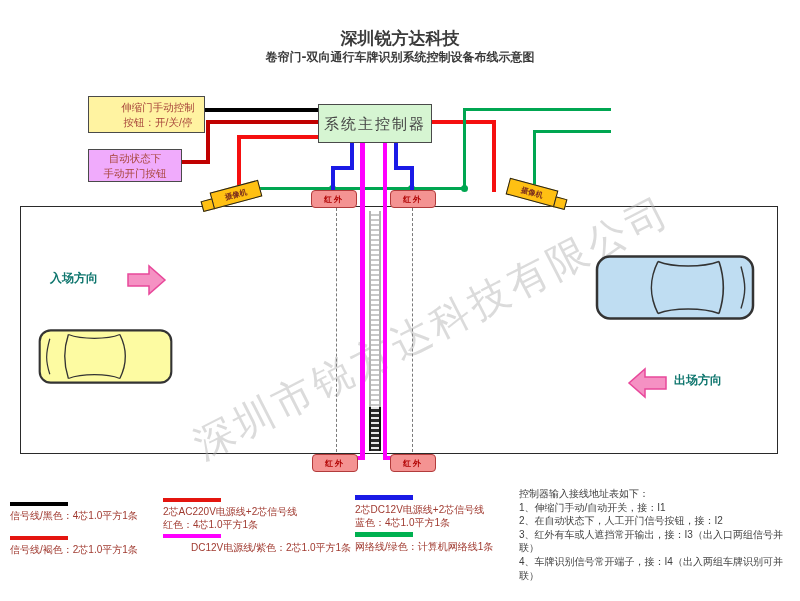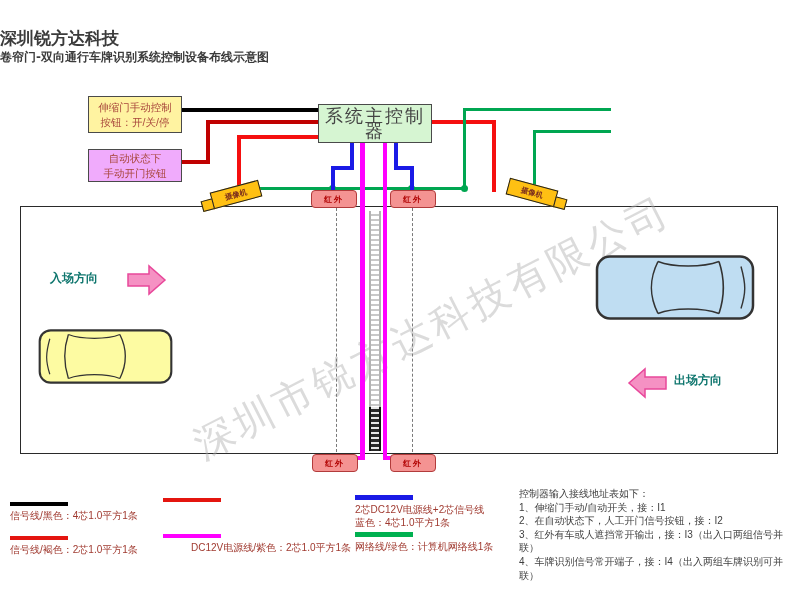--- a/index.html
+++ b/index.html
@@ -1,30 +1,30 @@
 <!DOCTYPE html>
 <html><head>
 <meta charset="utf-8">
 <style>
   html,body{margin:0;padding:0;}
   body{font-family:"Liberation Sans",sans-serif;background:#fff;}
   #page{position:relative;width:800px;height:601px;background:#fff;overflow:hidden;}
   .abs{position:absolute;}
   
-  .title{width:800px;font-weight:bold;color:#3b3b3b;font-family:"DejaVu Serif",serif;}
+  .title{width:800px;text-align:center;font-weight:bold;color:#3b3b3b;font-family:"DejaVu Serif",serif;}
   #title1{top:27px;left:0;font-size:17px;}
   #title2{top:49px;left:0;font-size:12px;}
   
   #watermark{left:168px;top:300px;font-size:40px;color:rgba(175,175,175,0.45);
              white-space:nowrap;transform:rotate(-27deg);transform-origin:center;z-index:1;letter-spacing:4px;pointer-events:none;}
   
   .dev{border:1.2px solid #4a4a4a;text-align:center;z-index:4;display:flex;flex-direction:column;justify-content:center;line-height:15px;}
   #manual-box{left:88px;top:96px;width:92px;height:35px;font-size:10.5px;color:#a8463c;}
   #auto-box{left:88px;top:149px;width:92px;height:31px;font-size:10.5px;color:#a8463c;}
-  #controller-box{left:318px;top:104px;width:112px;height:37px;font-size:18px;color:#444;letter-spacing:2px;border-width:1.5px;align-items:center;}
+  #controller-box{left:318px;top:104px;width:112px;height:37px;font-size:15px;color:#444;letter-spacing:2px;border-width:1.5px;align-items:center;}
   #computer-box{left:611px;top:99px;width:74px;height:43px;font-size:11px;color:#50455a;border-width:1.5px;}
   
   #road{left:20px;top:206px;width:756px;height:246px;border:1.6px solid #2a2a2a;background:#fff;z-index:0;}
   .dash-line{width:0;border-left:1.6px dashed #7a7a7a;z-index:2;}
   
   .door{z-index:2;box-sizing:border-box;}
   #door-top{left:369px;top:211px;width:12px;height:196px;border-left:2px solid #b3b3b3;border-right:2px solid #b3b3b3;
             background:repeating-linear-gradient(to bottom,#ffffff 0 3px,#c8c8c8 3px 5px);}
   #door-bottom{left:369px;top:407px;width:12px;height:44px;border-left:2px solid #151515;border-right:2px solid #151515;
             background:repeating-linear-gradient(to bottom,#e8e8e8 0 2px,#2a2a2a 2px 5px);}
@@ -101,21 +101,21 @@
   <div class="w" style="left: 331px; top: 166px; width: 4px; height: 27px; background: rgb(26, 26, 230);"></div>
   <div class="w" style="left: 394px; top: 141px; width: 4px; height: 29px; background: rgb(26, 26, 230);"></div>
   <div class="w" style="left: 394px; top: 166px; width: 20px; height: 4px; background: rgb(26, 26, 230);"></div>
   <div class="w" style="left: 410px; top: 166px; width: 4px; height: 27px; background: rgb(26, 26, 230);"></div>
 
   <div class="w" style="left: 360px; top: 141px; width: 5px; height: 319px; background: rgb(255, 0, 255);"></div>
   <div class="w" style="left: 346px; top: 456px; width: 19px; height: 4px; background: rgb(255, 0, 255);"></div>
   <div class="w" style="left: 383px; top: 141px; width: 4px; height: 319px; background: rgb(255, 0, 255);"></div>
   <div class="w" style="left: 383px; top: 456px; width: 17px; height: 4px; background: rgb(255, 0, 255);"></div>
 
-  <div id="manual-box" class="abs dev" style="background: rgb(255, 243, 161);">
+  <div id="manual-box" class="abs dev" style="background: rgb(255, 243, 161); padding-left: 23px;">
     <div>伸缩门手动控制</div>
     <div>按钮：开/关/停</div>
   </div>
   <div id="auto-box" class="abs dev" style="background: #f0abfc;">
     <div>自动状态下</div>
     <div>手动开门按钮</div>
   </div>
   <div id="controller-box" class="abs dev" style="background: rgb(214, 245, 210);">
     <div>系统主控制器</div>
   </div>
@@ -161,20 +161,24 @@
       <path d="M14,12 C9,30 9,38 14,54" fill="none" stroke="#333" stroke-width="1.4"></path>
     </svg>
   </div>
 
   <div class="sw" style="left: 10px; top: 502px; background: rgb(0, 0, 0);"></div>
   <div class="lg" style="left:10px;top:509px;">信号线/黑色：4芯1.0平方1条</div>
   <div class="sw" style="left: 10px; top: 536px; background: rgb(228, 21, 15);"></div>
   <div class="lg" style="left:10px;top:543px;">信号线/褐色：2芯1.0平方1条</div>
 
   <div class="sw" style="left: 163px; top: 498px; background: rgb(228, 21, 15);"></div>
+  <div class="lg" style="left:163px;top:505px;">
+    <div>2芯AC220V电源线+2芯信号线</div>
+    <div>红色：4芯1.0平方1条</div>
+  </div>
   <div class="sw" style="left: 163px; top: 534px; background: rgb(255, 0, 255);"></div>
   <div class="lg" style="left:163px;top:541px;margin-left:28px;">DC12V电源线/紫色：2芯1.0平方1条</div>
 
   <div class="sw" style="left: 355px; top: 495px; height: 5px; background: rgb(26, 26, 230);"></div>
   <div class="lg" style="left:355px;top:503px;">
     <div>2芯DC12V电源线+2芯信号线</div>
     <div>蓝色：4芯1.0平方1条</div>
   </div>
   <div class="sw" style="left: 355px; top: 532px; height: 5px; background: rgb(0, 176, 80);"></div>
   <div class="lg" style="left:355px;top:540px;">网络线/绿色：计算机网络线1条</div>

